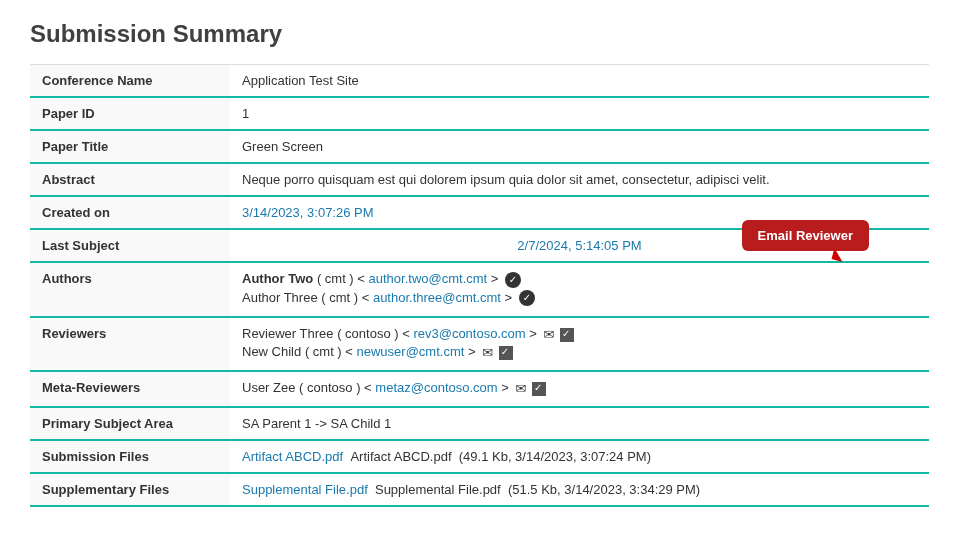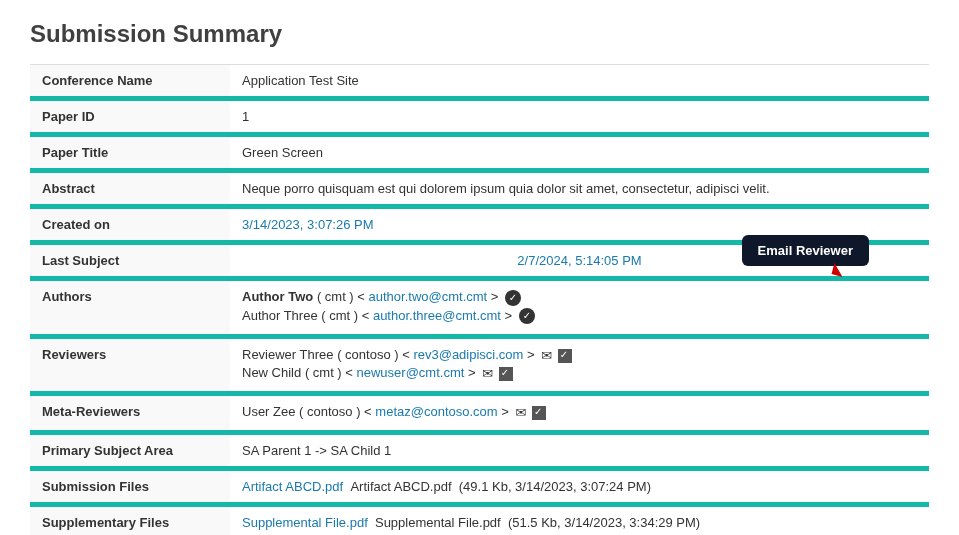--- a/index.html
+++ b/index.html
@@ -15,21 +15,21 @@
       font-weight: bold;
       margin-bottom: 16px;
       color: #404040;
     }
     table {
       width: 100%;
       border-collapse: collapse;
       margin-bottom: 24px;
     }
     table tr {
-      border-bottom: 5px solid #14b8a6;
+      border-bottom: 2px solid #14b8a6;
     }
     table tr:first-child {
       border-top: 1px solid #ddd;
     }
     table td {
       padding: 8px 12px;
       vertical-align: top;
     }
     table td:first-child {
       font-weight: bold;
@@ -41,21 +41,21 @@
       position: relative;
     }
     .link {
       color: #1a7aad;
       text-decoration: none;
       text-align: right;
     }
     .created-date { color: #1a7aad; }
     .email-reviewer-balloon {
       position: absolute;
-      background: #0f172a;
+      background: #b91c1c;
       color: #fff;
       font-weight: bold;
       font-size: 13px;
       padding: 8px 16px;
       border-radius: 6px;
       top: -10px;
       right: 60px;
       white-space: nowrap;
       cursor: pointer;
     }
@@ -164,21 +164,21 @@
           <span class="check-icon">✓</span>
         </span>
       </td>
     </tr>
     <tr>
       <td>Reviewers</td>
       <td>
         <span class="reviewer-line">
           <span>Reviewer Three</span>
           <span> ( contoso ) &lt; </span>
-          <a class="link">rev3@adipisci.com</a>
+          <a class="link">rev3@contoso.com</a>
           <span>&gt;</span>
           <span class="envelope-icon">✉</span>
           <span class="checkbox-icon"></span>
         </span>
         <span class="reviewer-line">
           <span>New Child</span>
           <span> ( cmt ) &lt; </span>
           <a class="link">newuser@cmt.cmt</a>
           <span>&gt;</span>
           <span class="envelope-icon">✉</span>

